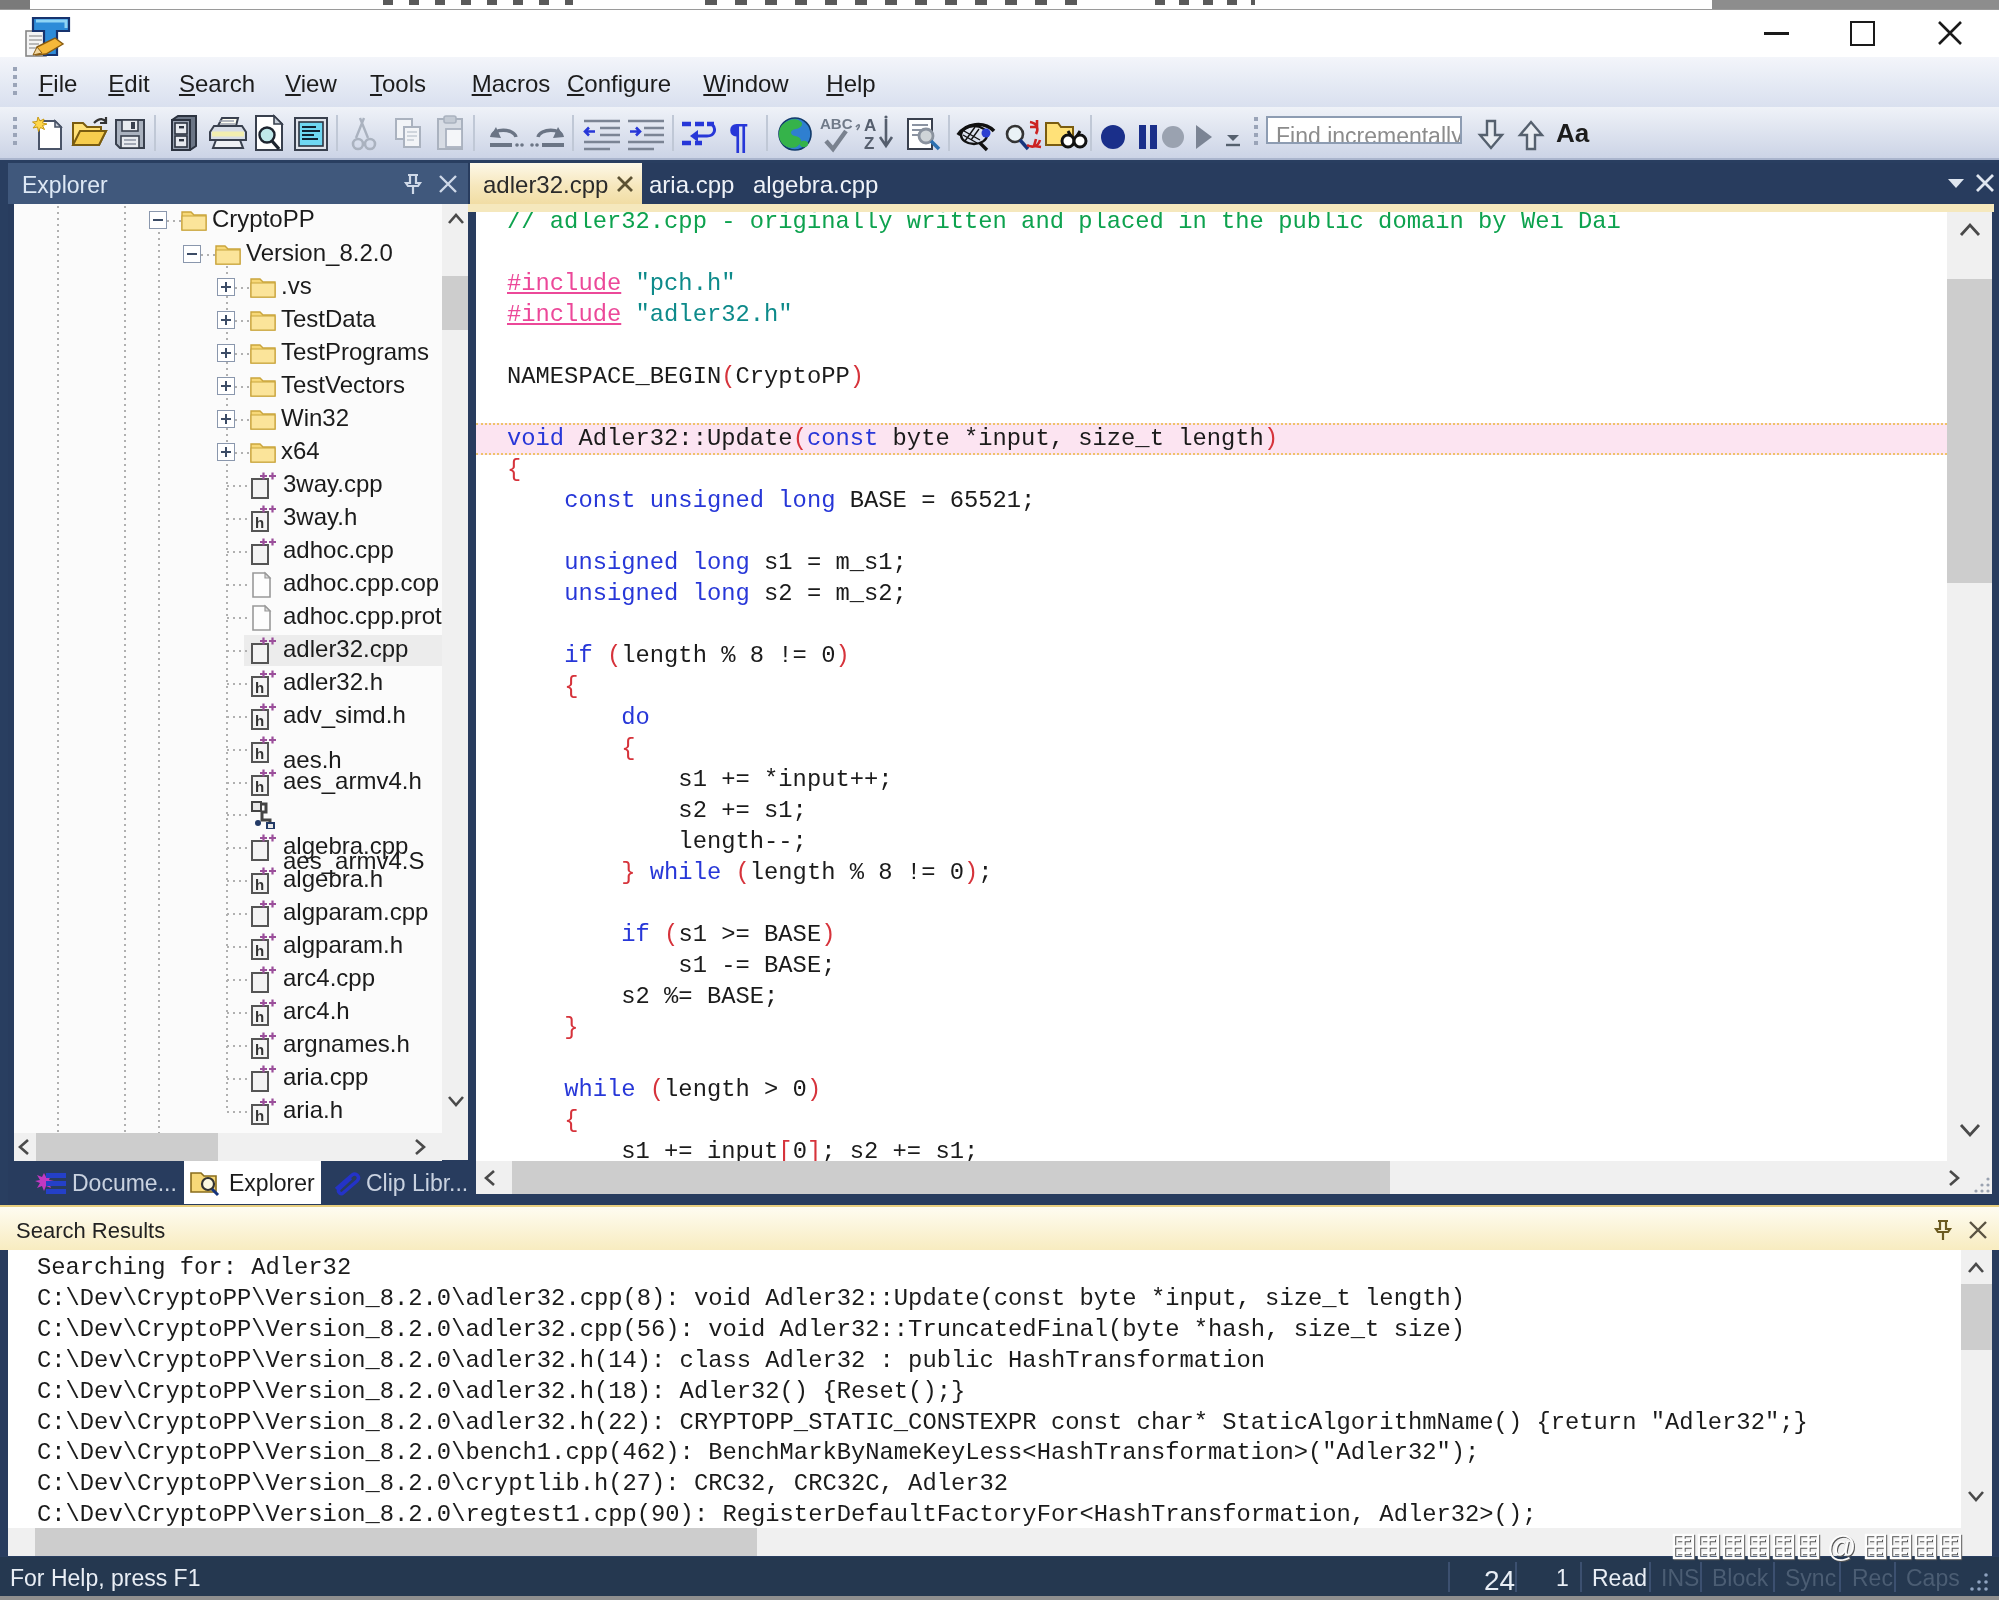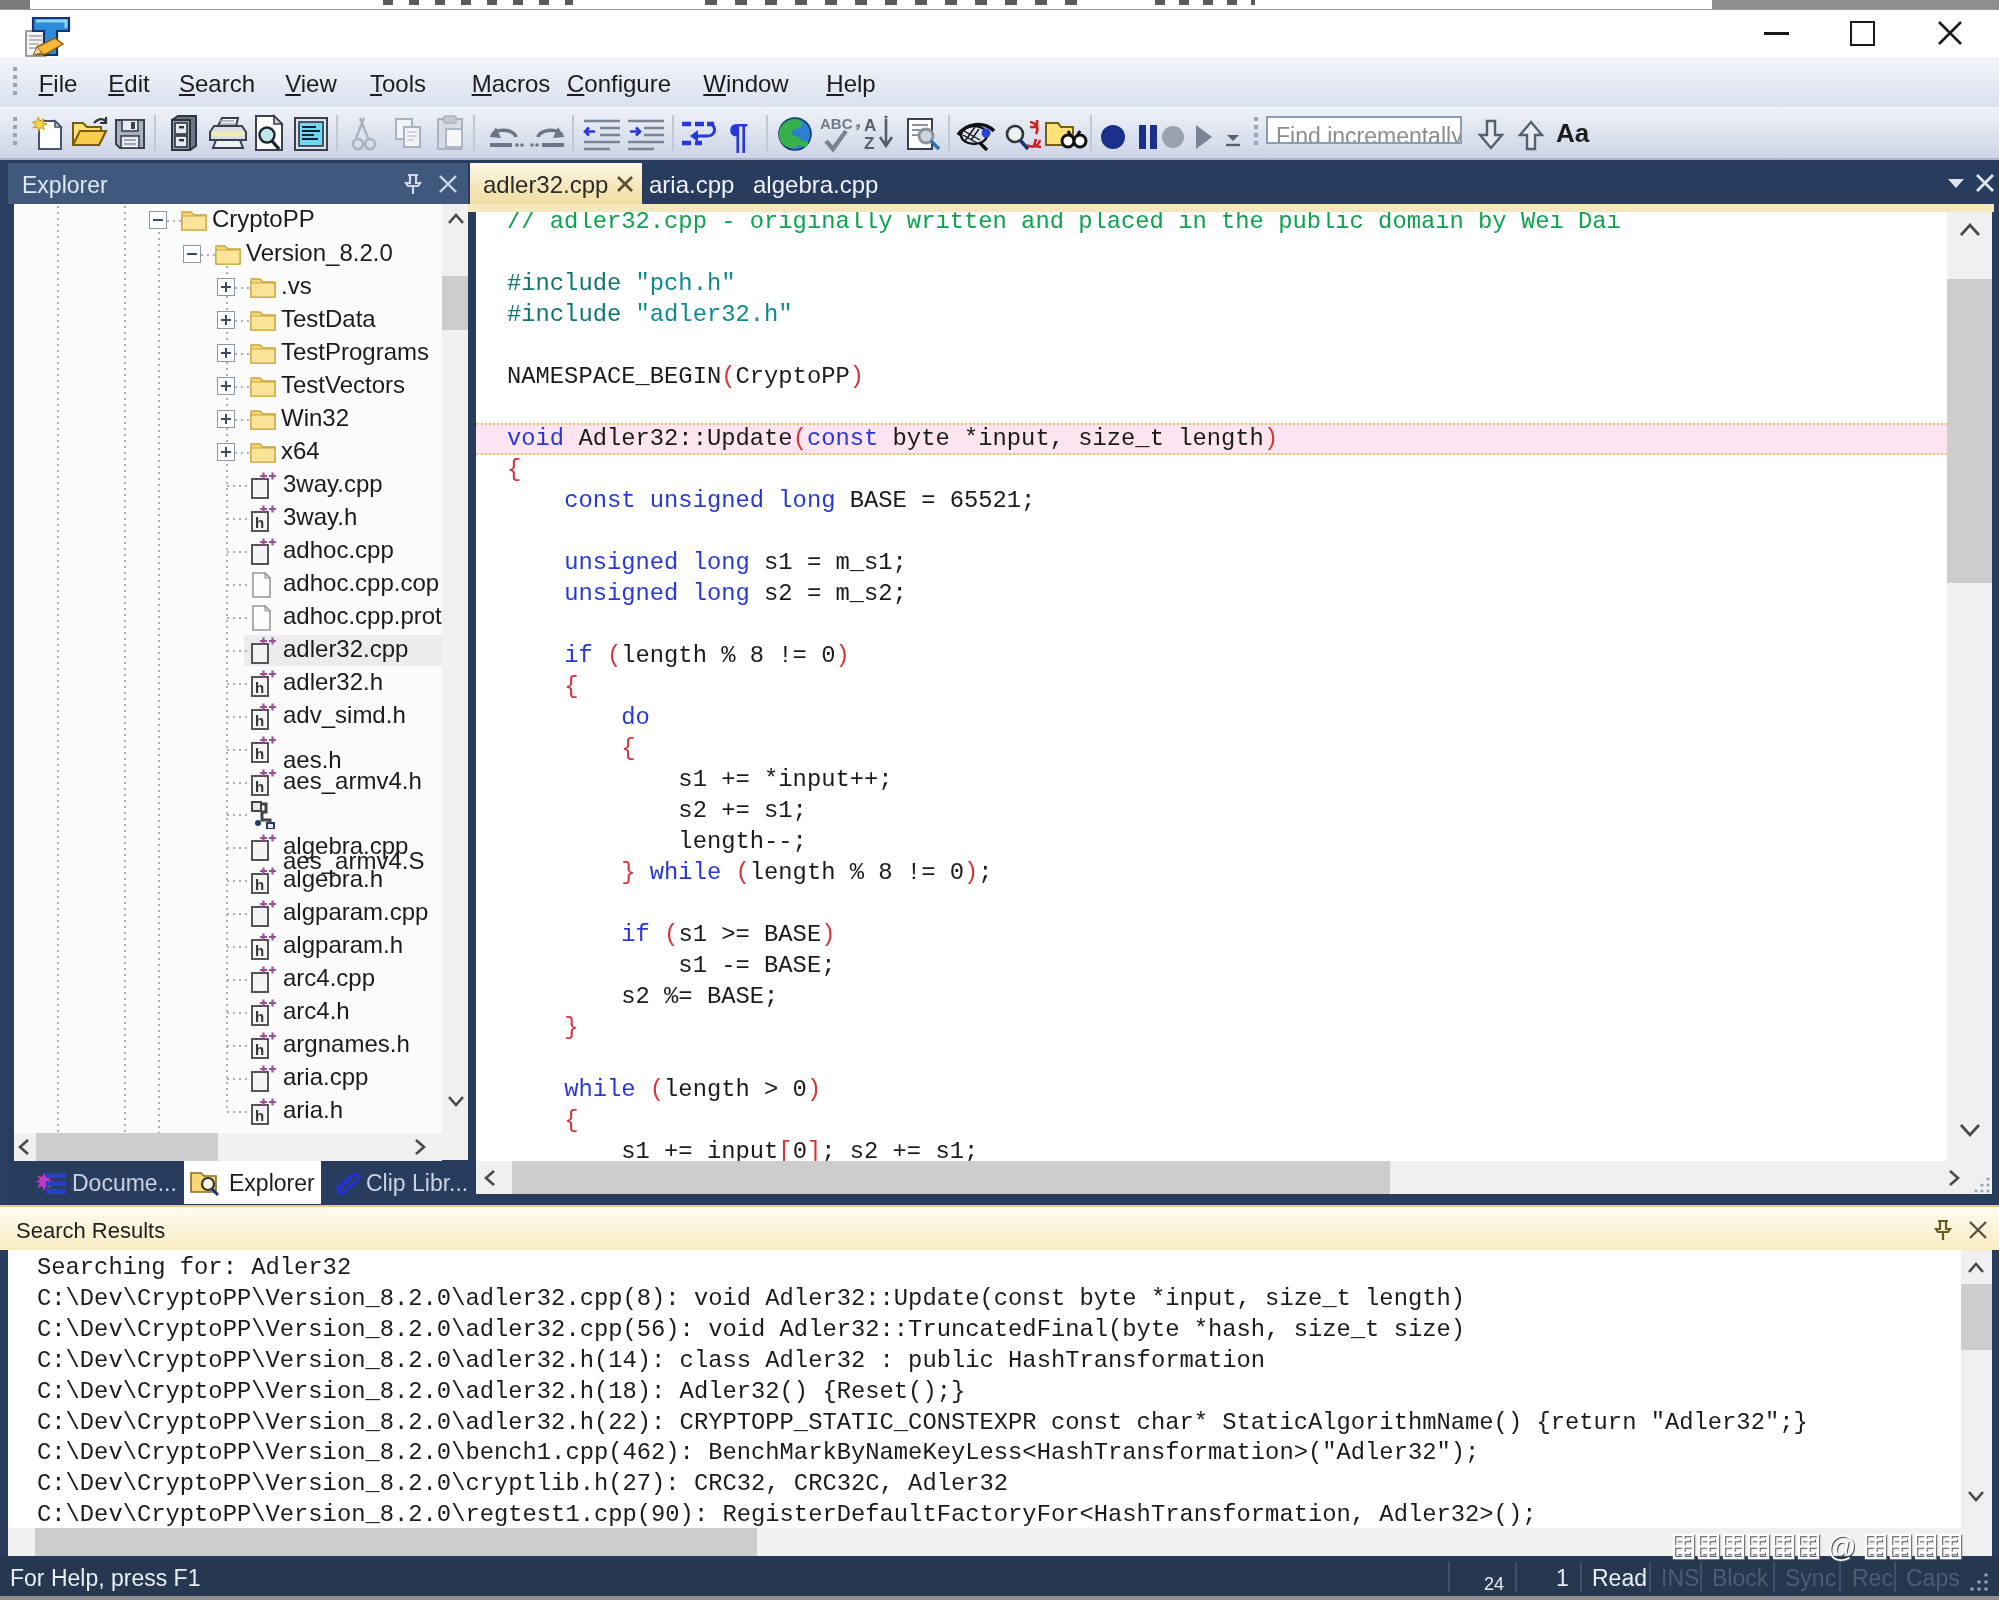--- a/index.html
+++ b/index.html
@@ -6,21 +6,21 @@
   body{width:1999px;height:1600px;position:relative;overflow:hidden;
        font-family:"Liberation Sans",sans-serif;background:#293e60;}
   .abs{position:absolute;}
   
   .sbtrack{background:#f0f0f0;}
   .sbthumb{background:#cdcdcd;}
   pre{margin:0;font-family:"Liberation Mono",monospace;}
   .kw{color:#2737d8;}
   .cm{color:#0da24e;}
   .st{color:#0d8a8a;}
-  .pp{color:#0f766e;}
+  .pp{color:#ec4899;text-decoration:underline;}
   .pr{color:#d6333b;}
 </style>
 </head>
 <body>
 
 <div class="abs" style="left:0;top:0;width:1999px;height:9px;background:#ffffff;">
   <div class="abs" style="left:0;top:0;width:30px;height:9px;background:#7a7a7a;"></div>
   <div class="abs" style="left:1712px;top:0;width:287px;height:9px;background:#8d8d8d;"></div>
   <div class="abs" style="left:383px;top:0;width:190px;height:5px;background:
     repeating-linear-gradient(90deg,#5a5a5a 0 10px,#fff 10px 26px);"></div>
@@ -627,21 +627,21 @@
 <div class="abs" style="left:0;top:1557px;width:1999px;height:39px;background:#253850;">
     <div class="abs" style="left:10px;top:8px;font-size:23px;color:#e9eef5;">For Help, press F1</div>
     <div class="abs" style="left:1448px;top:5px;width:2px;height:30px;background:#3c5070;"></div>
     <div class="abs" style="left:1515px;top:5px;width:2px;height:30px;background:#3c5070;"></div>
     <div class="abs" style="left:1580px;top:5px;width:2px;height:30px;background:#3c5070;"></div>
     <div class="abs" style="left:1649px;top:5px;width:2px;height:30px;background:#3c5070;"></div>
     <div class="abs" style="left:1700px;top:5px;width:2px;height:30px;background:#3c5070;"></div>
     <div class="abs" style="left:1773px;top:5px;width:2px;height:30px;background:#3c5070;"></div>
     <div class="abs" style="left:1839px;top:5px;width:2px;height:30px;background:#3c5070;"></div>
     <div class="abs" style="left:1894px;top:5px;width:2px;height:30px;background:#3c5070;"></div>
-    <div class="abs" style="left:1484px;top:17px;font-size:18px;color:#e9eef5;">24</div>
+    <div class="abs" style="left:1484px;top:8px;font-size:28px;color:#e9eef5;">24</div>
     <div class="abs" style="left:1556px;top:8px;font-size:23px;color:#e9eef5;">1</div>
     <div class="abs" style="left:1592px;top:8px;font-size:23px;color:#e9eef5;">Read</div>
     <div class="abs" style="left:1661px;top:8px;font-size:23px;color:#4b5d73;">INS</div>
     <div class="abs" style="left:1712px;top:8px;font-size:23px;color:#4b5d73;">Block</div>
     <div class="abs" style="left:1785px;top:8px;font-size:23px;color:#4b5d73;">Sync</div>
     <div class="abs" style="left:1852px;top:8px;font-size:23px;color:#4b5d73;">Rec</div>
     <div class="abs" style="left:1906px;top:8px;font-size:23px;color:#4b5d73;">Caps</div>
     <svg class="abs" style="left:1962px;top:14px" width="28" height="24" viewBox="0 0 28 24">
       <g fill="#8fa3c0">
         <circle cx="24" cy="4" r="1.8"></circle>

